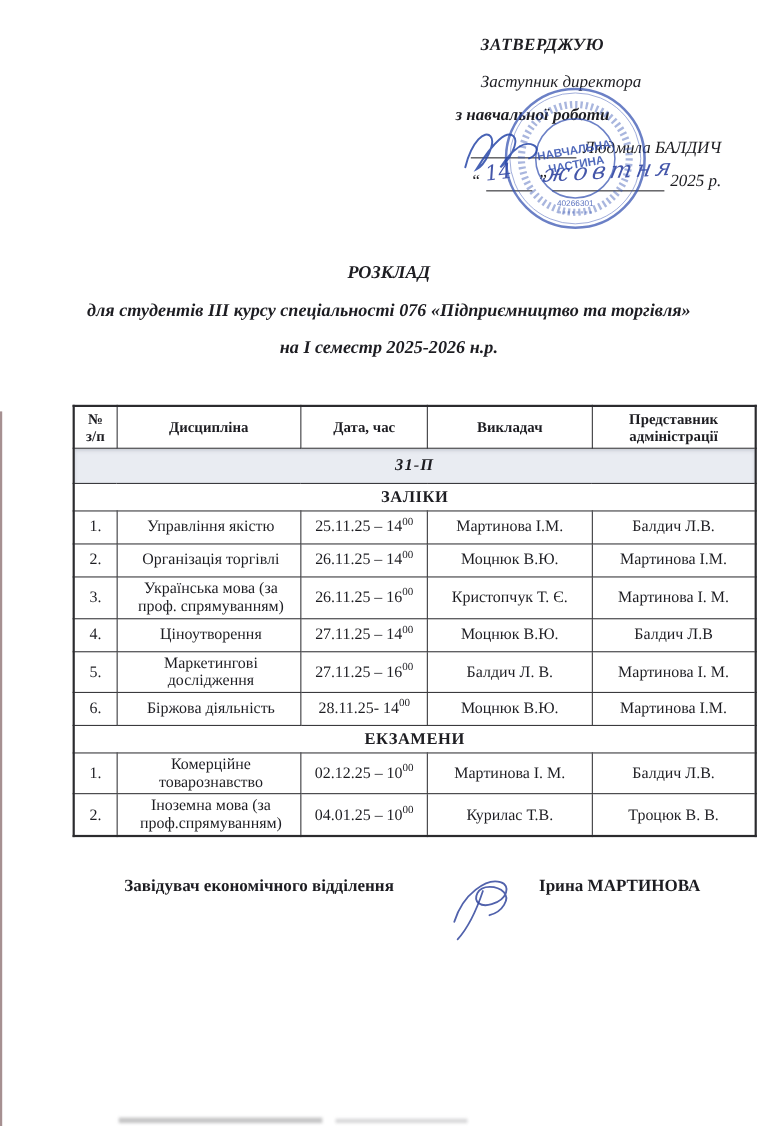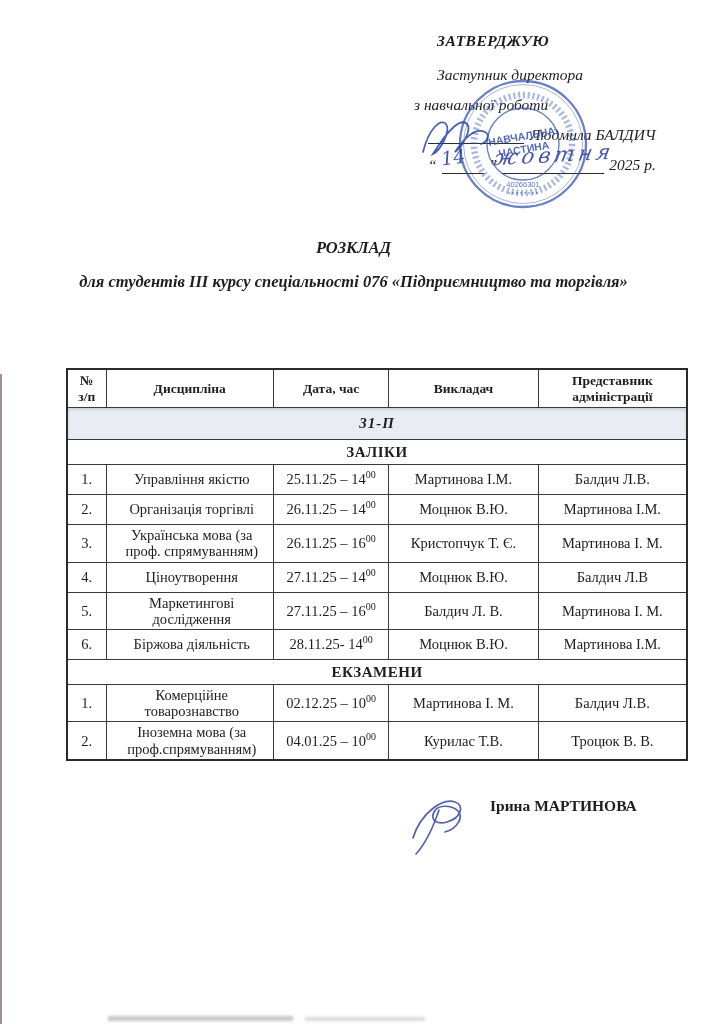--- a/index.html
+++ b/index.html
@@ -2,21 +2,21 @@
 <html><head>
 <meta charset="utf-8">
 <style>
   html,body{margin:0;padding:0;background:#e8e8e8;}
   .page{position:relative;width:707px;height:1024px;background:#ffffff;overflow:hidden;
         font-family:"Liberation Serif","DejaVu Serif",serif;color:#1d1d22;margin:0 auto;}
   
   .appr{position:absolute;font-style:italic;font-size:15.5px;white-space:nowrap;}
   .appr-head{left:437px;top:32px;font-weight:600;letter-spacing:.5px;}
   .appr-l1{left:437px;top:66px;}
-  .appr-l2{left:414px;top:96px;}
+  .appr-l2{left:414px;top:96px;font-weight:bold;}
   .appr-name{left:428px;top:126px;display:flex;align-items:flex-end;gap:6px;font-family:Liberation Serif, serif;}
   .uline{display:inline-block;border-bottom:1.2px solid #2c2c30;height:16px;}
   .appr-date{left:428px;top:156px;display:flex;align-items:flex-end;gap:5px;}
   .hand{position:absolute;color:#2b3f9e;font-style:italic;font-family:"DejaVu Serif",serif;opacity:.88;}
   .hand-day{left:441px;top:146px;font-size:19px;transform:rotate(-7deg);}
   .hand-month{left:494px;top:143px;font-size:21px;letter-spacing:4px;transform:rotate(-3deg) skewX(-14deg);}
   .stamp{position:absolute;left:453px;top:74px;width:140px;height:140px;filter:blur(.3px);}
   .sig1{position:absolute;left:415px;top:110px;width:100px;height:55px;}
   
   .title{position:absolute;left:0;top:240px;width:100%;text-align:center;
@@ -84,20 +84,21 @@
   </svg>
 
   <svg class="sig1" viewBox="0 0 100 55">
     <path d="M 8 42 C 14 18, 26 8, 31 14 C 36 20, 26 40, 18 44 C 34 18, 46 8, 52 14
              C 57 19, 48 36, 40 42 C 52 24, 62 18, 70 22 C 76 25, 72 32, 66 34" fill="none" stroke="#2746a8" stroke-width="1.8" stroke-linecap="round" opacity="0.85"></path>
   </svg>
 
   <div class="title">
     <div>РОЗКЛАД</div>
     <div>для студентів ІІІ курсу спеціальності 076 «Підприємництво та торгівля»</div>
+    <div>на І семестр 2025-2026 н.р.</div>
   </div>
 
   <table class="sched">
     <colgroup>
       <col style="width:6.3%">
         <col style="width:27%">
         <col style="width:18.6%">
       <col style="width:24.1%">
         <col style="width:24%">
     </colgroup>
@@ -174,20 +175,21 @@
         <tr>
           <td>2.</td>
           <td class="c-disc">Іноземна мова (за проф.спрямуванням)</td>
           <td><span>04.01.25 – 10</span><sup>00</sup></td>
           <td>Курилас Т.В.</td>
           <td>Троцюк В. В.</td>
         </tr>
       </tbody>
   </table>
 
+  <div class="foot-pos">Завідувач економічного відділення</div>
   <svg class="sig2" viewBox="0 0 88 82">
     <path d="M 20 58 C 28 32, 50 18, 62 22 C 72 25, 68 38, 54 42 C 44 45, 37 40, 41 32
              C 45 24, 59 25, 65 31 C 71 37, 64 49, 52 52" fill="none" stroke="#33479e" stroke-width="1.7" stroke-linecap="round" opacity="0.85"></path>
     <path d="M 46 30 C 40 48, 32 64, 23 74" fill="none" stroke="#33479e" stroke-width="1.6" stroke-linecap="round" opacity="0.85"></path>
   </svg>
   <div class="foot-name">Ірина МАРТИНОВА</div>
 
   <div class="edge-left"></div>
   <div class="smudge1"></div>
   <div class="smudge2"></div>

